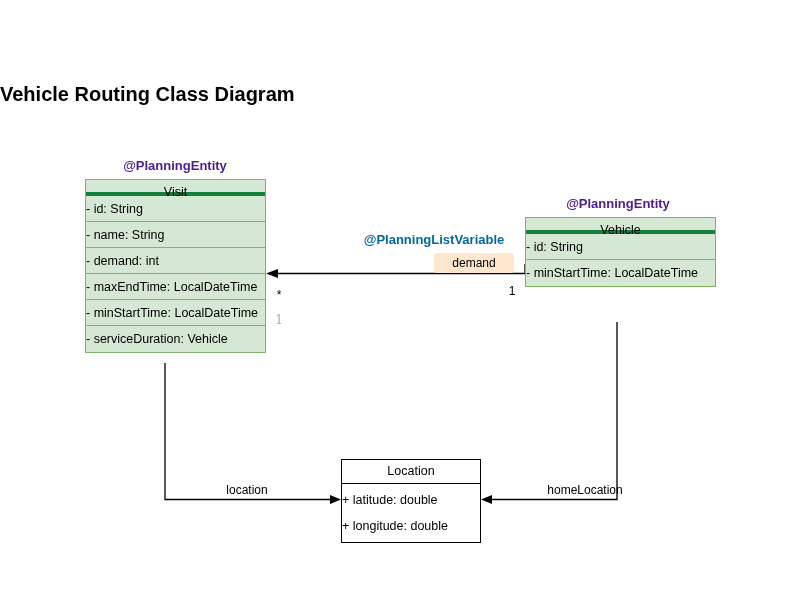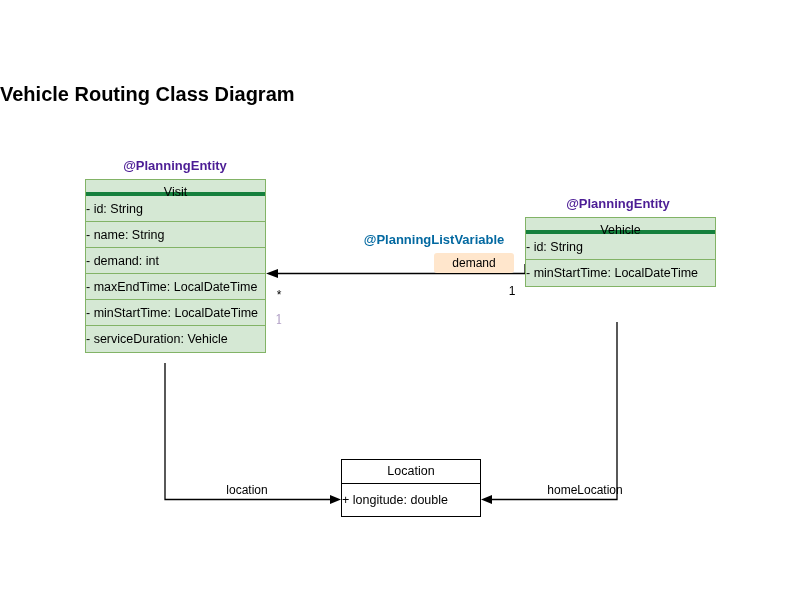--- a/index.html
+++ b/index.html
@@ -86,20 +86,21 @@
   <div class="annotation green-text" style="left:618px; top:203px;">@PlanningEntity</div>
   <div class="uml-class green" style="left:525px; top:217px; width:191px;">
     <div class="uml-header">Vehicle</div>
     <div class="uml-row">- id: String</div>
     <div class="uml-row">- minStartTime: LocalDateTime</div>
   </div>
 
   <div class="uml-class plain" style="left:341px; top:459px; width:140px;">
     <div class="uml-header">Location</div>
     <div class="plain-body">
+      <div class="uml-row">+ latitude: double</div>
       <div class="uml-row">+ longitude: double</div>
     </div>
   </div>
 
   <div class="annotation orange-text" style="left:434px; top:239px;">@PlanningListVariable</div>
   <div class="edge-label-box">demand</div>
   <div class="multiplicity" style="left:279px; top:295px;">*</div>
   <div class="multiplicity" style="left:512px; top:291px;">1</div>
   <div class="multiplicity purple" style="left:279px; top:320px;">1</div>
 

